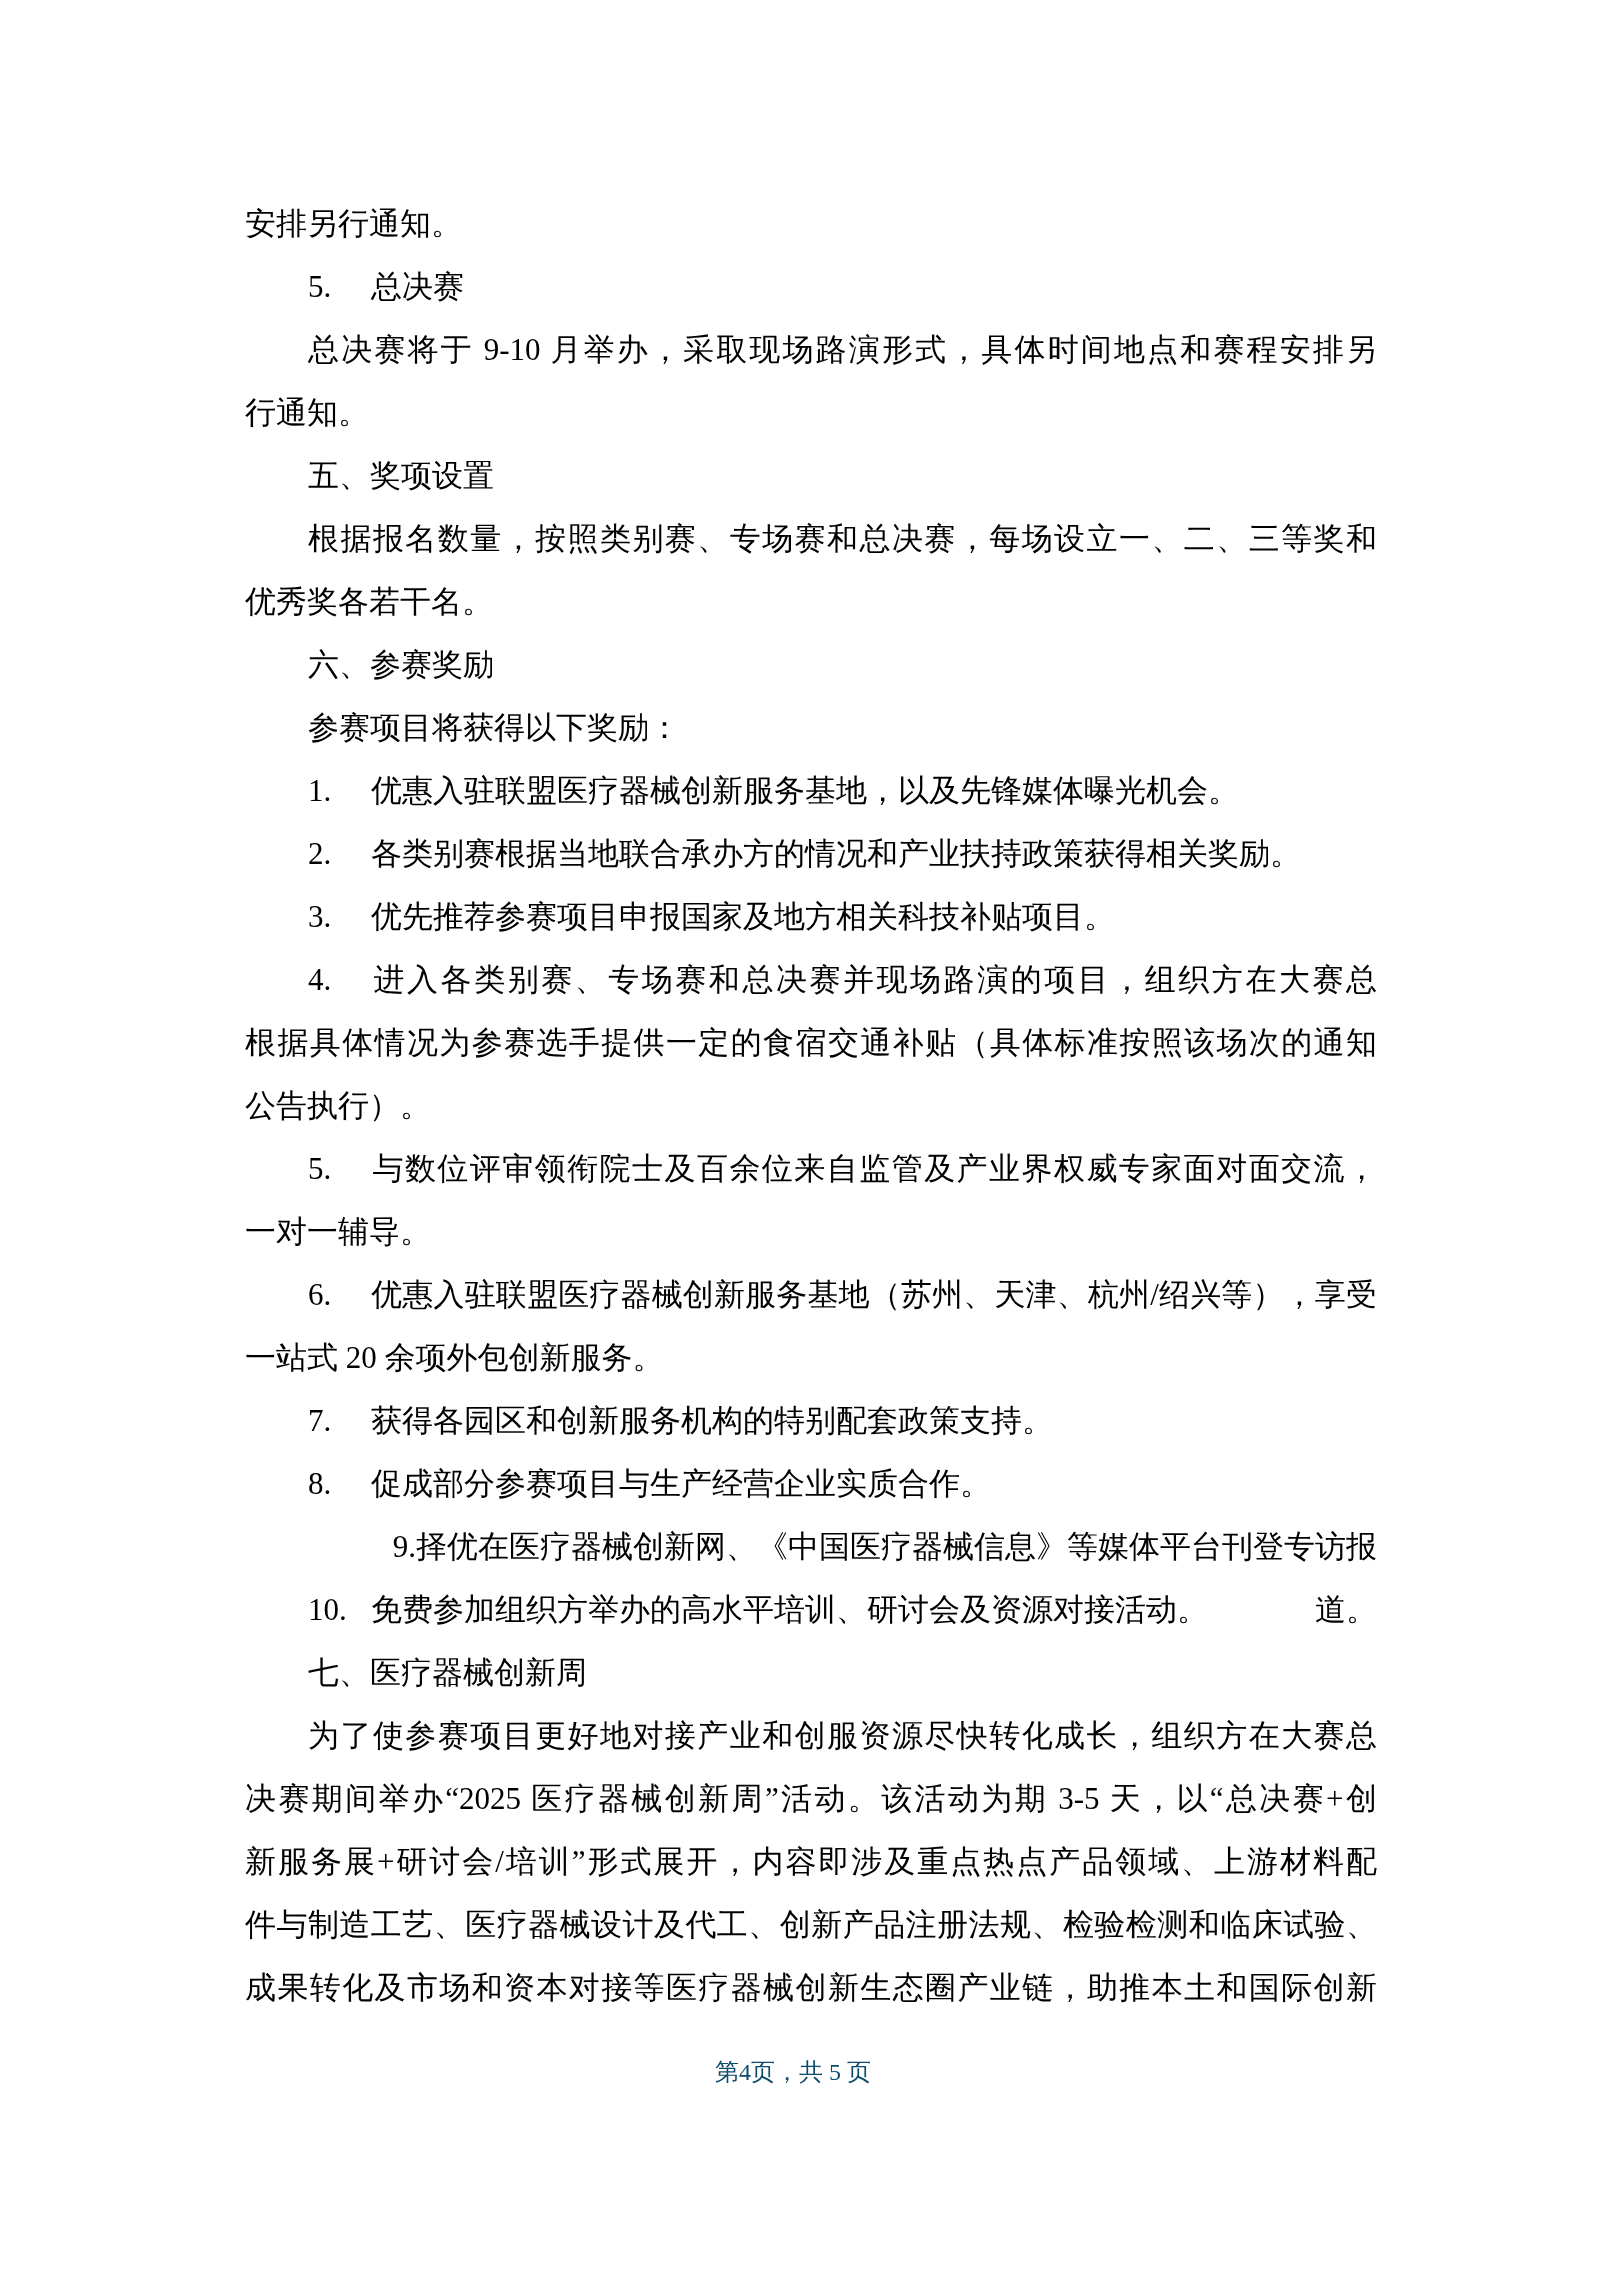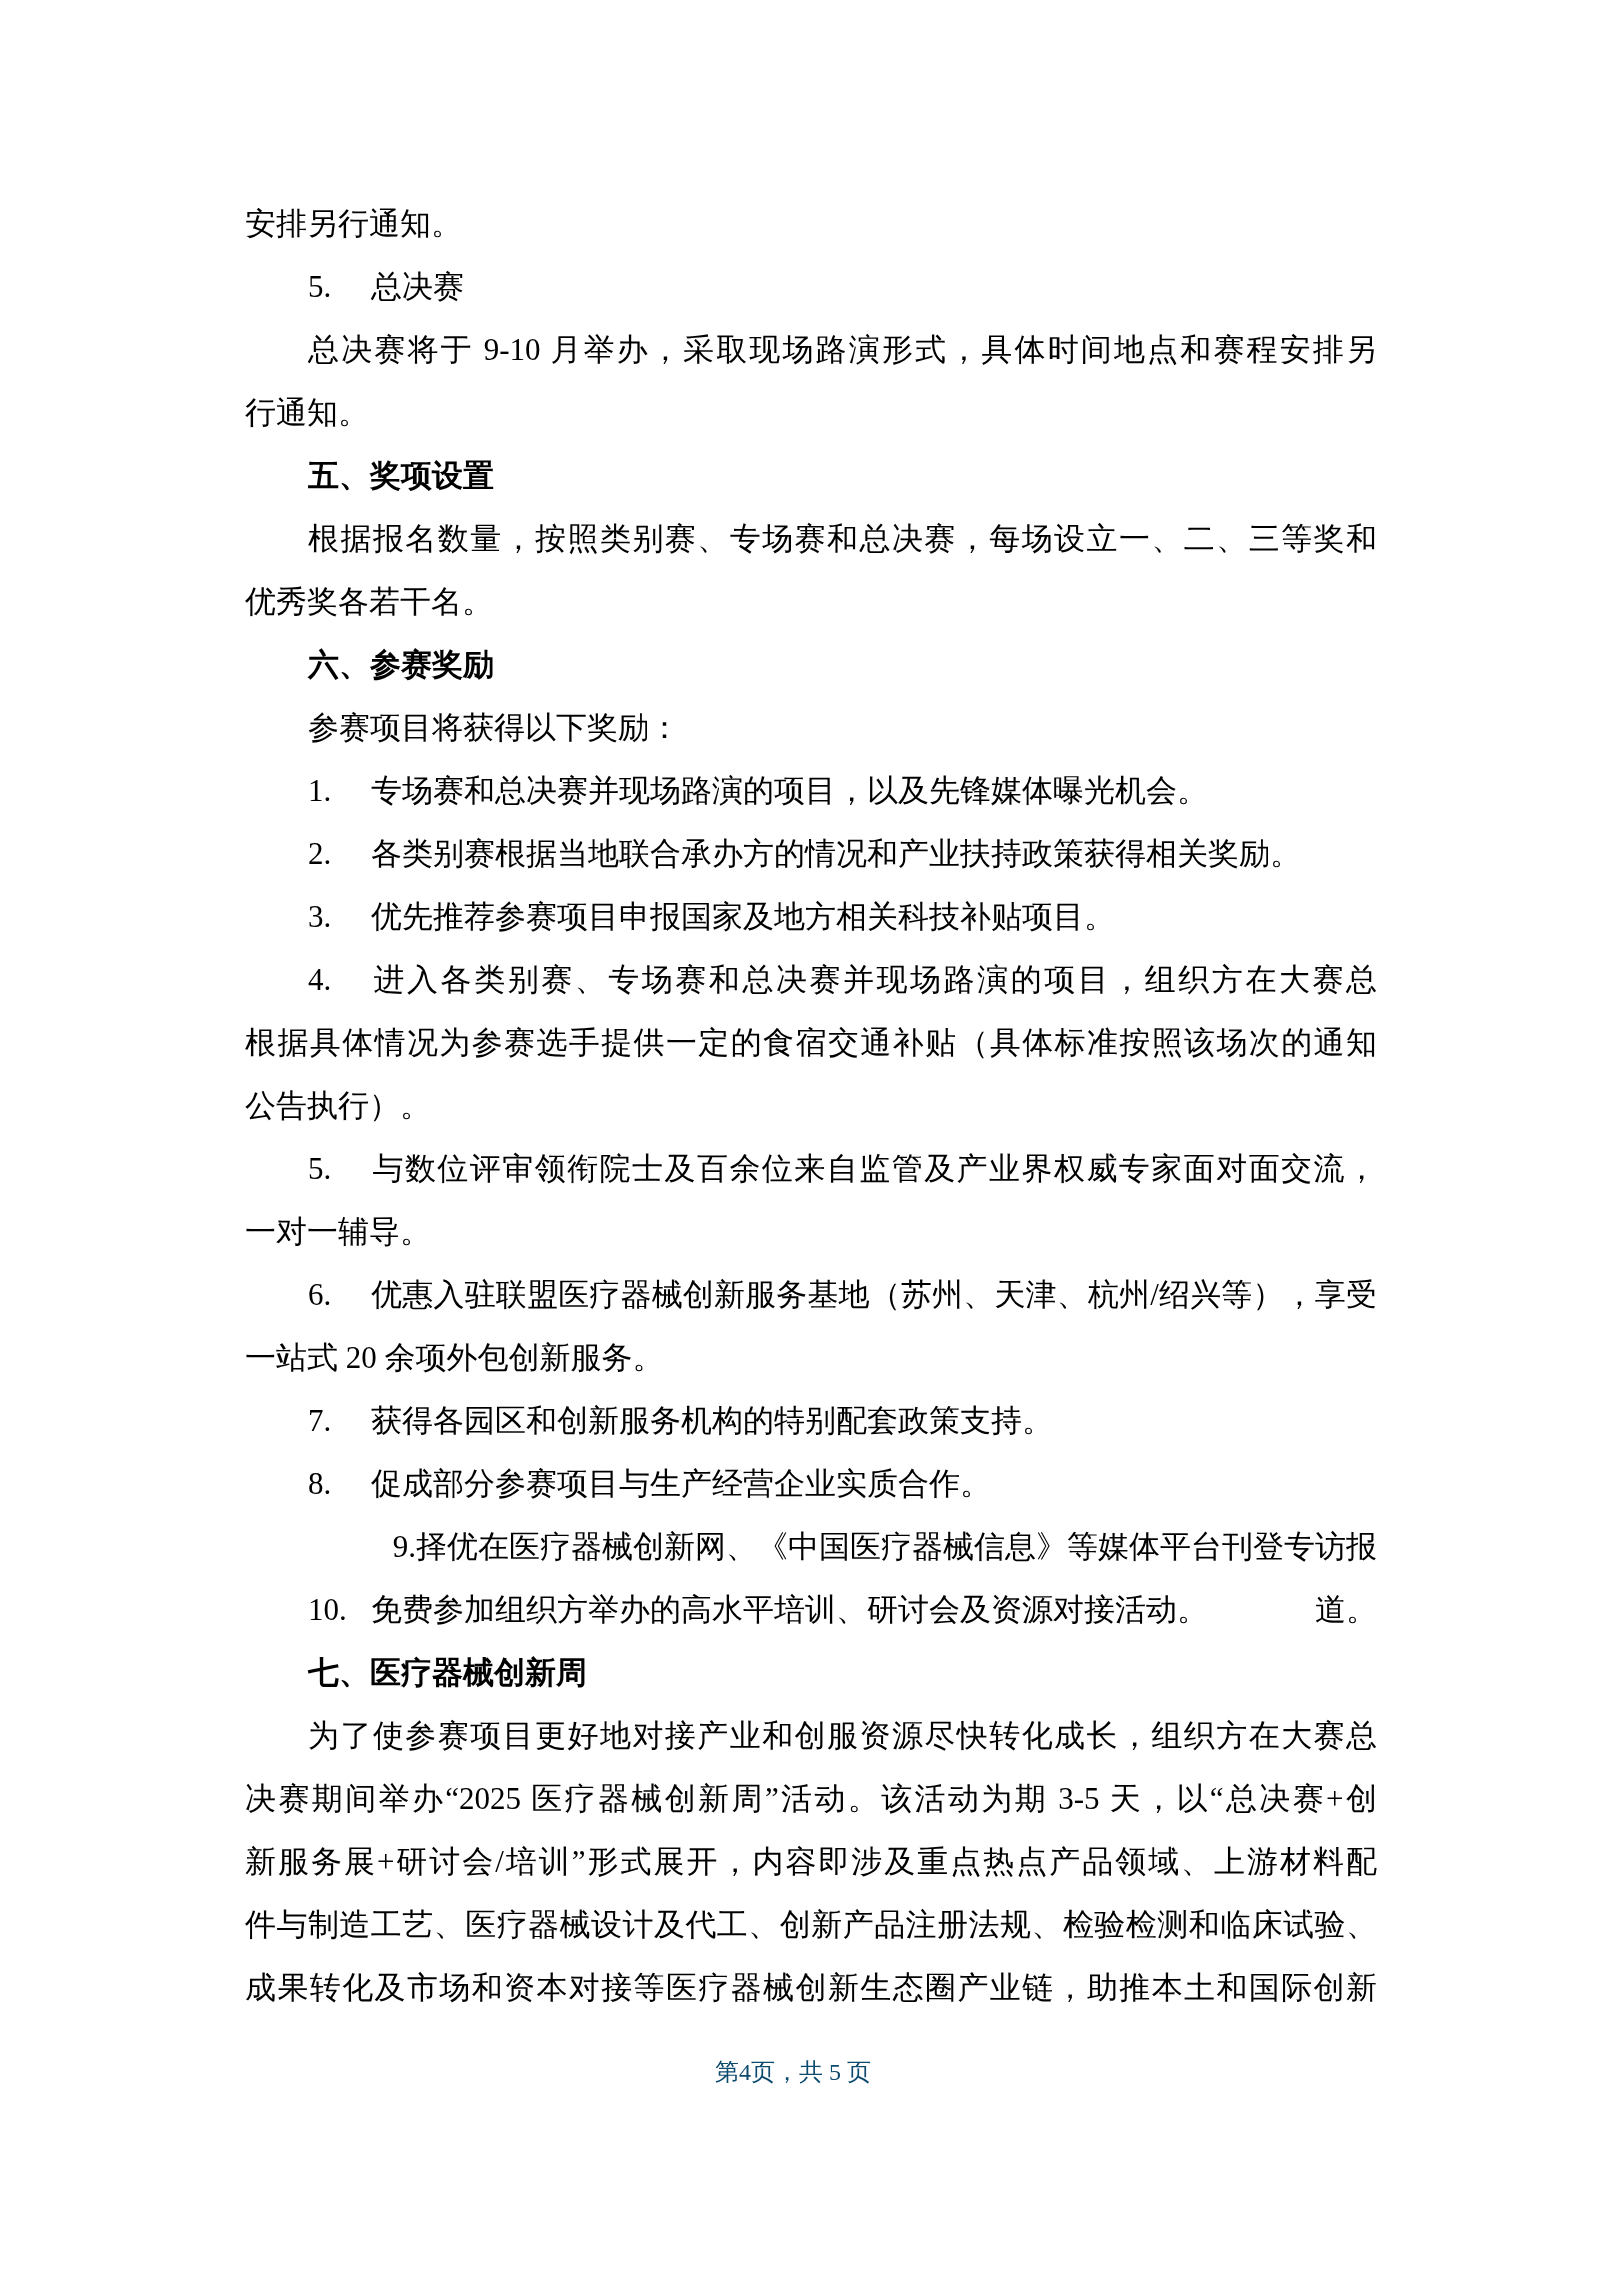--- a/index.html
+++ b/index.html
@@ -28,21 +28,21 @@
   }
   .line.just {
     text-align: justify;
     text-align-last: justify;
   }
   .line .num {
     display: inline-block;
     min-width: 63px;
   }
   .line.heading {
-    font-weight: bold;
+    font-weight: normal;
     font-family: "Liberation Sans", "DejaVu Sans", sans-serif;
   }
   .footer {
     position: absolute;
     left: 245px;
     right: 245px;
     top: 2053px;
     height: 39px;
     line-height: 39px;
     text-align: center;
@@ -58,21 +58,21 @@
   <div class="doc-body" id="doc-body">
       <div class="line">安排另行通知。</div>
       <div class="line" style="padding-left: 63px;"><span class="num">5.</span><span>总决赛</span></div>
       <div class="line just" style="padding-left: 63px;">总决赛将于 9-10 月举办，采取现场路演形式，具体时间地点和赛程安排另</div>
       <div class="line">行通知。</div>
       <div class="line heading" style="padding-left: 63px;">五、奖项设置</div>
       <div class="line just" style="padding-left: 63px;">根据报名数量，按照类别赛、专场赛和总决赛，每场设立一、二、三等奖和</div>
       <div class="line">优秀奖各若干名。</div>
       <div class="line heading" style="padding-left: 63px;">六、参赛奖励</div>
       <div class="line" style="padding-left: 63px;">参赛项目将获得以下奖励：</div>
-      <div class="line" style="padding-left: 63px;"><span class="num">1.</span><span>专场赛和总决赛并现场路演的项目，以及先锋媒体曝光机会。</span></div>
+      <div class="line" style="padding-left: 63px;"><span class="num">1.</span><span>优惠入驻联盟医疗器械创新服务基地，以及先锋媒体曝光机会。</span></div>
       <div class="line" style="padding-left: 63px;"><span class="num">2.</span><span>各类别赛根据当地联合承办方的情况和产业扶持政策获得相关奖励。</span></div>
       <div class="line" style="padding-left: 63px;"><span class="num">3.</span><span>优先推荐参赛项目申报国家及地方相关科技补贴项目。</span></div>
       <div class="line just" style="padding-left: 63px;"><span class="num">4.</span><span>进入各类别赛、专场赛和总决赛并现场路演的项目，组织方在大赛总</span></div>
       <div class="line just">根据具体情况为参赛选手提供一定的食宿交通补贴（具体标准按照该场次的通知</div>
       <div class="line">公告执行）。</div>
       <div class="line just" style="padding-left: 63px;"><span class="num">5.</span><span>与数位评审领衔院士及百余位来自监管及产业界权威专家面对面交流，</span></div>
       <div class="line">一对一辅导。</div>
       <div class="line just" style="padding-left: 63px;"><span class="num">6.</span><span>优惠入驻联盟医疗器械创新服务基地（苏州、天津、杭州/绍兴等），享受</span></div>
       <div class="line">一站式 20 余项外包创新服务。</div>
       <div class="line" style="padding-left: 63px;"><span class="num">7.</span><span>获得各园区和创新服务机构的特别配套政策支持。</span></div>

